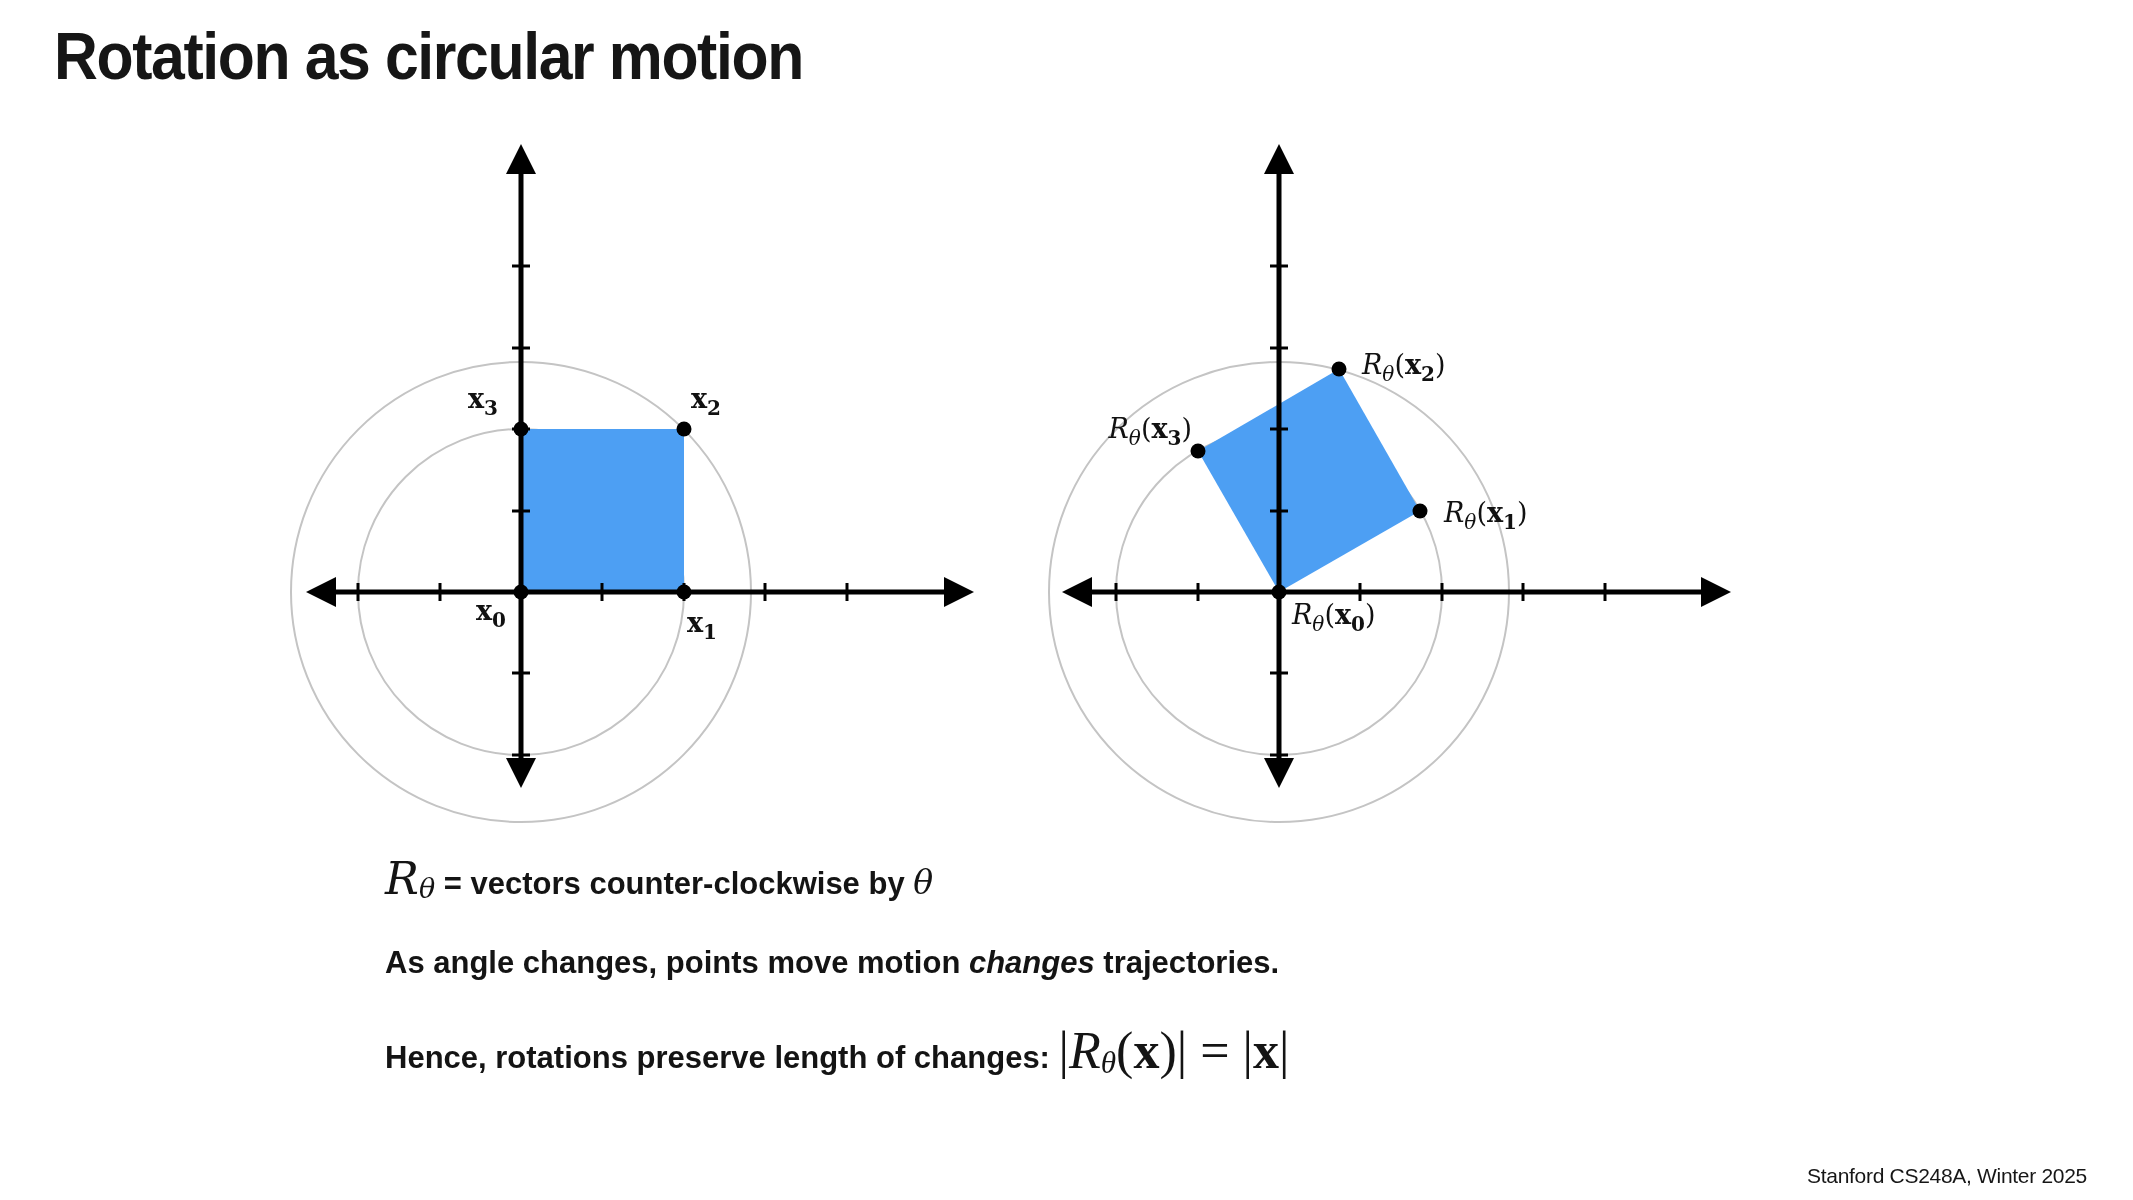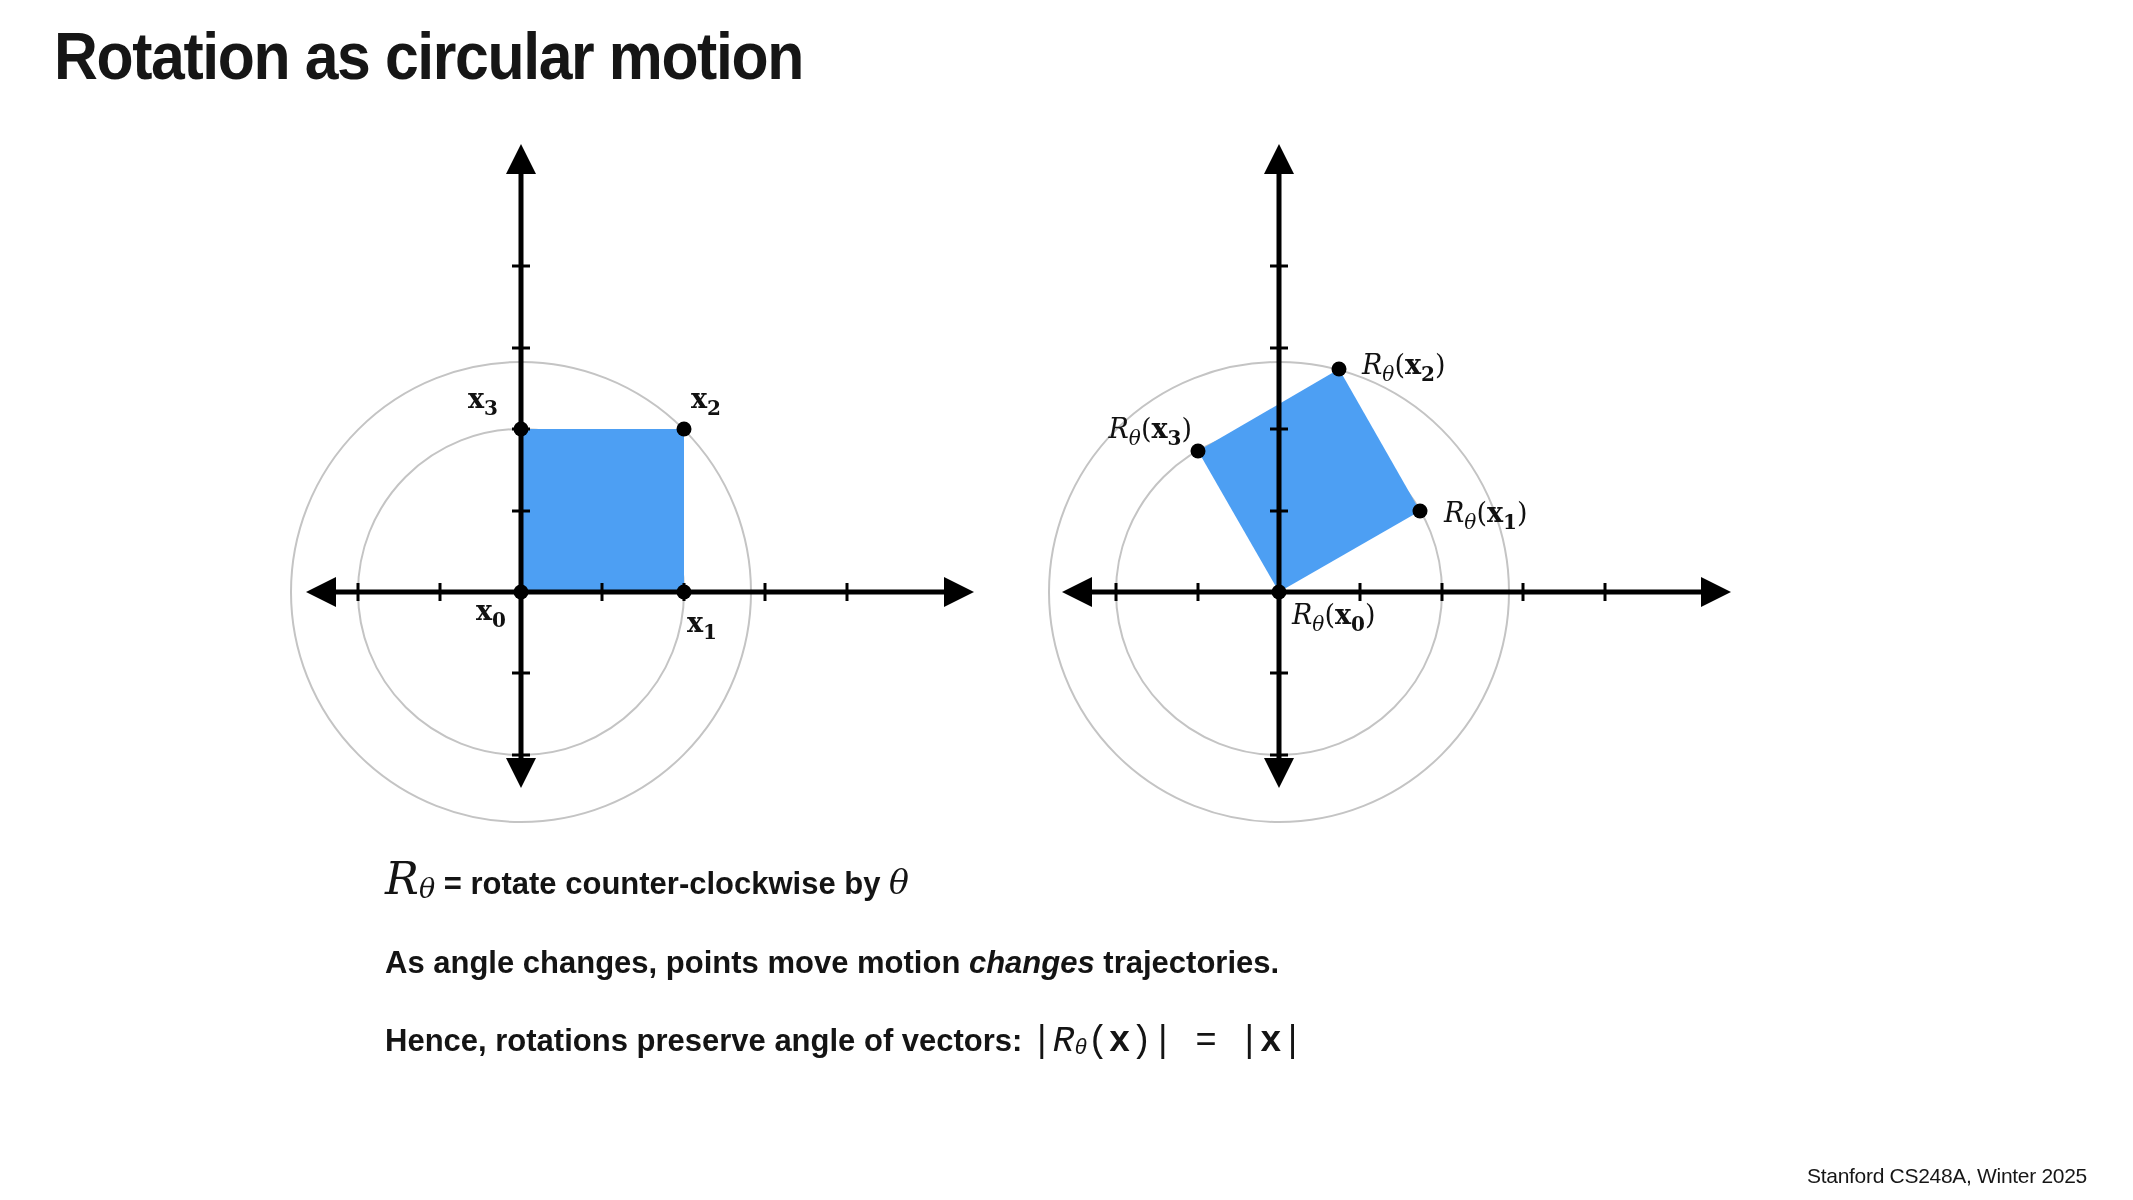--- a/index.html
+++ b/index.html
@@ -22,21 +22,21 @@
   .mrm{font-family:"DejaVu Serif",serif;font-size:27px;fill:#111;}
 
   
   .notes{position:absolute;left:385px;top:852px;}
   .note-line{font-size:31px;font-weight:bold;color:#141414;margin-bottom:40px;white-space:nowrap;}
   .note-line .plain{font-weight:bold;}
   .bigR{font-family:"DejaVu Serif",serif;font-style:italic;font-weight:normal;font-size:45px;text-align:right;}
   .bigR sub{font-size:60%;font-style:italic;vertical-align:-14%;}
   .theta-it{font-family:"DejaVu Serif",serif;font-style:italic;font-weight:normal;font-size:33px;}
   .em-it{font-style:italic;font-weight:bold;}
-  .math40{font-family:Liberation Mono, monospace;font-weight:normal;font-size:36px;}
+  .math40{font-family:Liberation Serif, serif;font-weight:normal;font-size:52px;}
   .math40 .it{font-style:italic;}
   .math40 .bf{font-weight:bold;}
   .math40 sub{font-size:60%;font-style:italic;vertical-align:-14%;}
 
   .footer{
     position:absolute;right:46px;bottom:12px;
     font-size:21px;font-weight:normal;color:#161616;letter-spacing:-0.3px;
   }
 </style>
 </head>
@@ -123,20 +123,20 @@
 
     <text x="1444" y="522" text-anchor="start"><tspan class="mit">R</tspan><tspan class="msubit" dy="7">θ</tspan><tspan class="mrm" dy="-7">(</tspan><tspan class="mvar">x</tspan><tspan class="msub" dy="7">1</tspan><tspan class="mrm" dy="-7">)</tspan></text>
 
     <text x="1362" y="374" text-anchor="start"><tspan class="mit">R</tspan><tspan class="msubit" dy="7">θ</tspan><tspan class="mrm" dy="-7">(</tspan><tspan class="mvar">x</tspan><tspan class="msub" dy="7">2</tspan><tspan class="mrm" dy="-7">)</tspan></text>
 
     <text x="1192" y="438" text-anchor="end"><tspan class="mit">R</tspan><tspan class="msubit" dy="7">θ</tspan><tspan class="mrm" dy="-7">(</tspan><tspan class="mvar">x</tspan><tspan class="msub" dy="7">3</tspan><tspan class="mrm" dy="-7">)</tspan></text>
   </g>
 </svg>
 
 <div class="notes">
-  <div class="note-line"><span class="bigR"><span>R</span><sub>θ</sub></span><span class="plain"> = rotate counter-clockwise by </span><span class="theta-it">θ</span></div>
+  <div class="note-line"><span class="bigR"><span>R</span><sub>θ</sub></span><span class="plain"> = vectors counter-clockwise by </span><span class="theta-it">θ</span></div>
 
   <div class="note-line"><span class="plain">As angle changes, points move motion </span><span class="em-it">changes</span><span class="plain"> trajectories.</span></div>
 
-  <div class="note-line"><span class="plain">Hence, rotations preserve angle of vectors: </span><span class="math40"><span>|</span><span class="it">R</span><sub>θ</sub><span>(</span><span class="bf">x</span><span>)</span><span>|</span><span> = </span><span>|</span><span class="bf">x</span><span>|</span></span></div>
+  <div class="note-line"><span class="plain">Hence, rotations preserve length of changes: </span><span class="math40"><span>|</span><span class="it">R</span><sub>θ</sub><span>(</span><span class="bf">x</span><span>)</span><span>|</span><span> = </span><span>|</span><span class="bf">x</span><span>|</span></span></div>
 </div>
 
 <div class="footer">Stanford CS248A, Winter 2025</div>
 
 </body></html>

